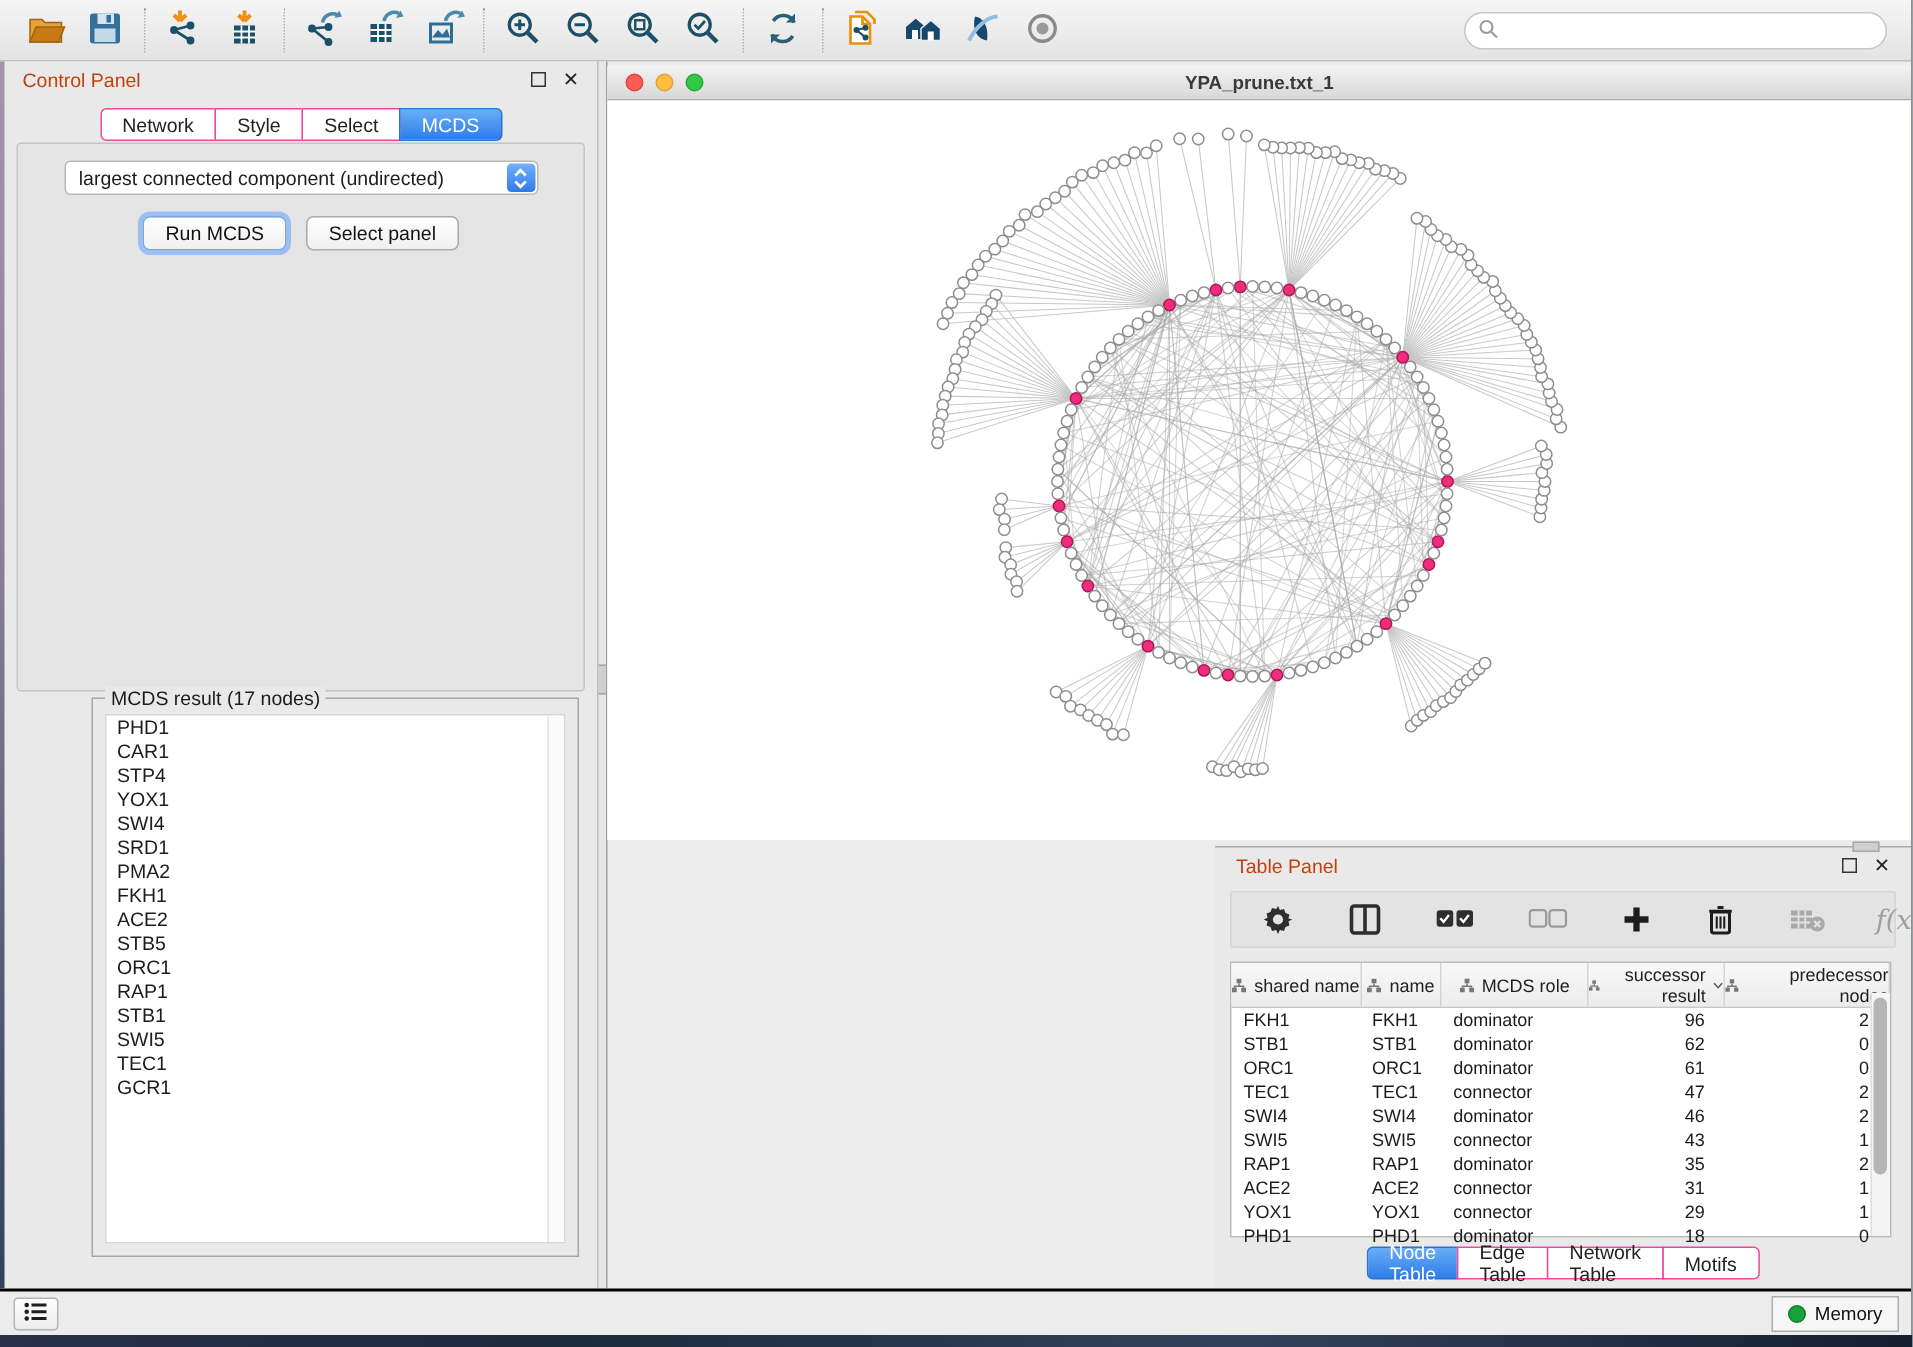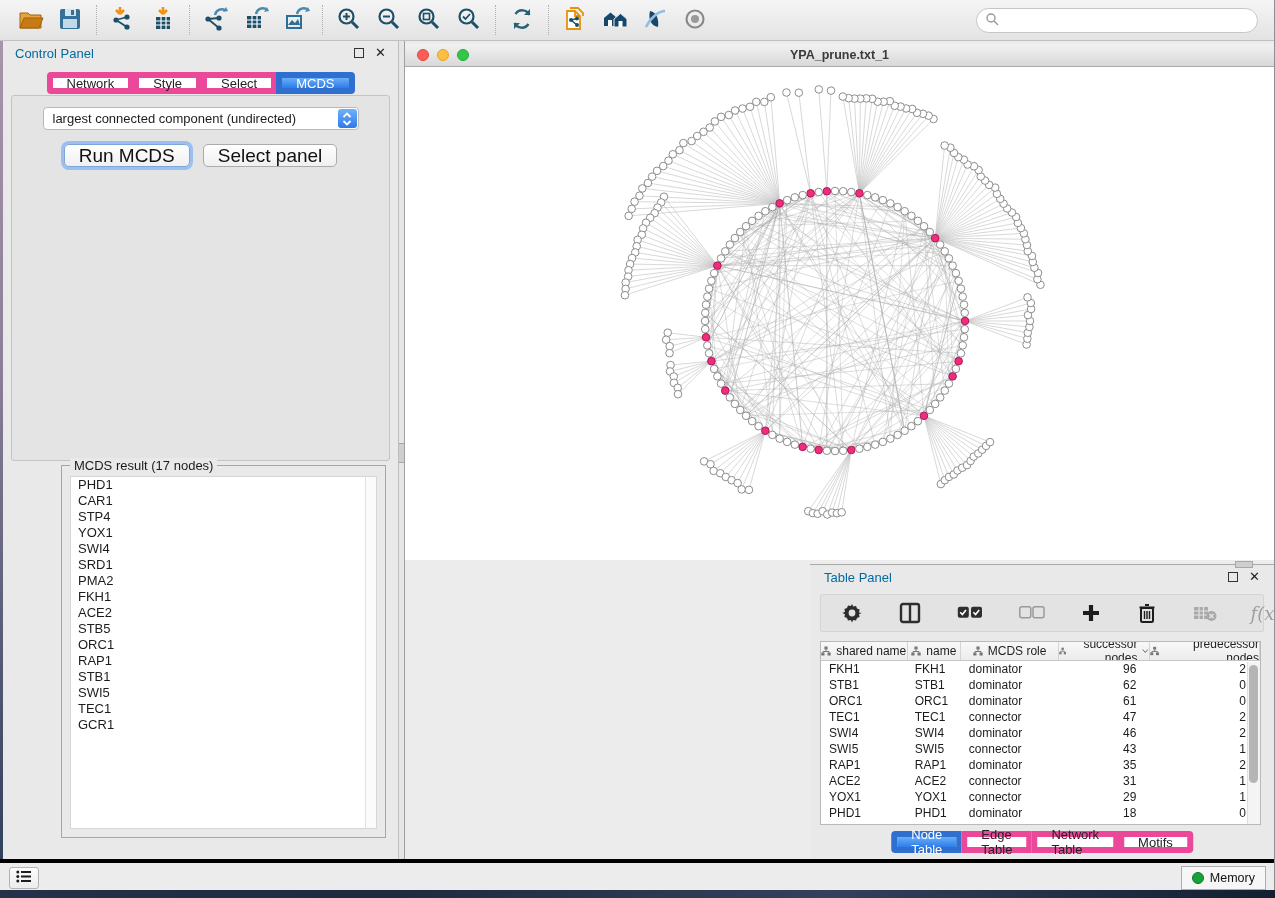--- a/index.html
+++ b/index.html
@@ -20,43 +20,43 @@
   .searchbox input { border:none; outline:none; flex:1; height:18px; font-size:12px; background:transparent; }
 
   
   .content { position:absolute; left:0; top:41px; right:0; bottom:31px; }
   .desktop-sliver { position:absolute; left:0; top:0; bottom:0; width:3px;
     background:linear-gradient(#a694ab,#8b7f97 40%,#4d5570 80%,#31415c); z-index:5; }
 
   
   .cpanel { position:absolute; left:3px; top:0; width:395px; bottom:0; background:#e9e9e9; }
   .panel-titlerow { position:absolute; left:0; top:0; right:0; height:24px; display:flex; align-items:center; padding:0 12px; }
-  .panel-title { font-size:13px; color:#0369a1; }
+  .panel-title { font-size:13px; color:#c2410c; }
   .win-icons { margin-left:auto; display:flex; gap:11px; align-items:center; }
   .float-ic { width:10px; height:10px; border:1.6px solid #333; }
   .close-ic { font-size:13px; font-weight:bold; color:#222; line-height:10px; }
 
   .tabbar { position:absolute; top:31px; left:50%; transform:translateX(-50%); display:flex; height:22px; }
-  .tabseg { background:#fff; border:6px solid #ec4899; padding:0 14px; display:flex; align-items:center;
+  .tabseg { background:#fff; border:1px solid #ec4899; padding:0 14px; display:flex; align-items:center;
     font-size:13px; margin-left:-1px; color:#222; }
   .tabseg:first-child { border-radius:4px 0 0 4px; margin-left:0; }
   .tabseg:last-child { border-radius:0 4px 4px 0; }
   .tabseg.active { background:linear-gradient(#6aaef8,#2d7ce9); border-color:#2f6fd0; color:#fff; }
 
   .cp-box { position:absolute; left:8px; right:8px; top:54px; height:366px; background:#e4e4e4;
     border:1px solid #c4c4c4; border-radius:3px; }
   .crit-label { text-align:center; margin-top:20px; font-size:13px; }
   .selectwrap { position:relative; width:316px; margin:11px auto 0; height:23px; background:#fff;
     border:1px solid #b9b9b9; border-radius:4px; display:flex; align-items:center; padding:0 26px 0 9px;
     font-size:13px; white-space:nowrap; }
   .stepper { position:absolute; right:1px; top:1px; bottom:1px; width:19px; border-radius:3px;
     background:linear-gradient(#71b1fb,#2e7ae8); display:flex; flex-direction:column; align-items:center; justify-content:center; }
   .stepper svg { display:block; }
   .btnrow { display:flex; justify-content:center; gap:13px; margin-top:14px; }
-  .aquabtn { height:23px; padding:0 14px; font-size:19px; background:linear-gradient(#ffffff,#f0f0f0);
+  .aquabtn { height:23px; padding:0 14px; font-size:13px; background:linear-gradient(#ffffff,#f0f0f0);
     border:1px solid #ababab; border-radius:5px; color:#111; }
   .aquabtn.focused { box-shadow:0 0 0 3px rgba(115,170,248,.65); border-color:#7ba7dd; }
 
   .fieldset { position:absolute; left:10px; right:12px; top:424px; bottom:21px; border:1px solid #a6a6a6; background:#e9e9e9;margin-left:48px; }
   .legend { position:absolute; top:-8px; left:8px; background:#e9e9e9; padding:0 4px; font-size:13px; }
   .mcdslist { position:absolute; left:8px; right:8px; top:10px; bottom:8px; background:#fff; border:1px solid #d6d6d6; overflow:hidden; }
   .mcdslist .item { font-size:13px; line-height:16px; padding-left:7px; }
   .mcds-scroll { position:absolute; right:0; top:0; bottom:0; width:11px; background:#fbfbfb; border-left:1px solid #e2e2e2; }
 
   
@@ -81,34 +81,34 @@
   .netcanvas svg { display:block; }
 
   
   .tpanel { position:absolute; left:405px; top:523px; right:0; bottom:0; background:#e9e9e9; border-top:1px solid #a9a9a9; }
   .tp-toolbar { position:absolute; left:10px; right:10px; top:29px; height:38px; background:#e3e3e3;
     border:1px solid #d4d4d4; border-radius:2px; display:flex; align-items:center; gap:36px; padding-left:20px; }
   .tico { display:flex; align-items:center; justify-content:center; width:26px; height:26px; }
   .fx { font-family:"DejaVu Serif","Liberation Serif",serif; font-style:italic; font-size:18px; color:#9f9f9f; }
 
   .ntable { position:absolute; left:10px; right:13px; top:76px; bottom:34px; background:#fff; border:1px solid #b9b9b9; }
-  .thead { display:flex; height:19px; background:linear-gradient(#f8f8f8,#ececec); border-bottom:1px solid #c7c7c7; }
+  .thead { display:flex; height:30px; background:linear-gradient(#f8f8f8,#ececec); border-bottom:1px solid #c7c7c7; }
   .th { display:flex; align-items:center; justify-content:center; gap:5px; font-size:12px; color:#1f1f1f;
     border-right:1px solid #d4d4d4; overflow:hidden; }
   .tbody .tr { display:flex; height:16px; align-items:center; }
   .td { font-size:12px; overflow:hidden; white-space:nowrap; }
   .c0{width:136px; padding-left:8px;} .c1{width:84px; padding-left:8px;} .c2{width:154px; padding-left:8px;}
   .c3{width:143px; text-align:right; padding-right:13px;} .c4{width:173px; text-align:right; padding-right:14px;}
   .table-scroll { position:absolute; right:0; top:20px; bottom:0; width:13px; background:#f4f4f4; border-left:1px solid #dedede; }
   .table-thumb { position:absolute; left:1px; right:2px; top:3px; height:118px; border-radius:5px; background:#b5b5b5; }
 
   .tp-tabs { position:absolute; bottom:6px; left:50%; transform:translateX(-50%); display:flex; height:22px; }
 
   
-  .statusbar { position:absolute; left:0; right:0; bottom:0; height:31px; background:#ececec; border-top:4px solid #000000; }
+  .statusbar { position:absolute; left:0; right:0; bottom:0; height:31px; background:#ececec; border-top:2px solid #000000; }
   .listbtn { position:absolute; left:9px; top:4px; width:30px; height:22px; background:linear-gradient(#fcfcfc,#ededed);
     border:1px solid #b3b3b3; border-radius:3px; display:flex; align-items:center; justify-content:center; }
   .membtn { position:absolute; right:8px; top:3px; height:24px; background:#f6f6f6; border:1px solid #aeaeae;
     display:flex; align-items:center; gap:6px; padding:0 10px; font-size:12.5px; color:#111; }
   .memdot { width:12px; height:12px; border-radius:50%; background:#17a23a; border:1px solid #0d7c2a; }
 </style>
 </head>
 <body>
 
 <div class="window">
@@ -1042,21 +1042,21 @@
                 </svg>
                 <span>MCDS role</span>
               </div>
               <div class="th c3" style="padding: 0px;">
                 <svg width="10" height="10" viewBox="0 0 10 10">
                   <rect x="3.4" y="0.5" width="3.2" height="3" fill="#777"></rect>
                   <rect x="0.3" y="6.5" width="3.2" height="3" fill="#777"></rect>
                   <rect x="6.5" y="6.5" width="3.2" height="3" fill="#777"></rect>
                   <path d="M5 3.5v2M2 6.5v-1h6v1" stroke="#777" fill="none"></path>
                 </svg>
-                <span>successor nodes</span>
+                <span>successor result</span>
                 <svg width="9" height="6" viewBox="0 0 9 6">
                   <path d="M1 1l3.5 4L8 1" stroke="#555" stroke-width="1.2" fill="none"></path>
                 </svg>
               </div>
               <div class="th c4" style="padding: 0px;">
                 <svg width="10" height="10" viewBox="0 0 10 10">
                   <rect x="3.4" y="0.5" width="3.2" height="3" fill="#777"></rect>
                   <rect x="0.3" y="6.5" width="3.2" height="3" fill="#777"></rect>
                   <rect x="6.5" y="6.5" width="3.2" height="3" fill="#777"></rect>
                   <path d="M5 3.5v2M2 6.5v-1h6v1" stroke="#777" fill="none"></path>

